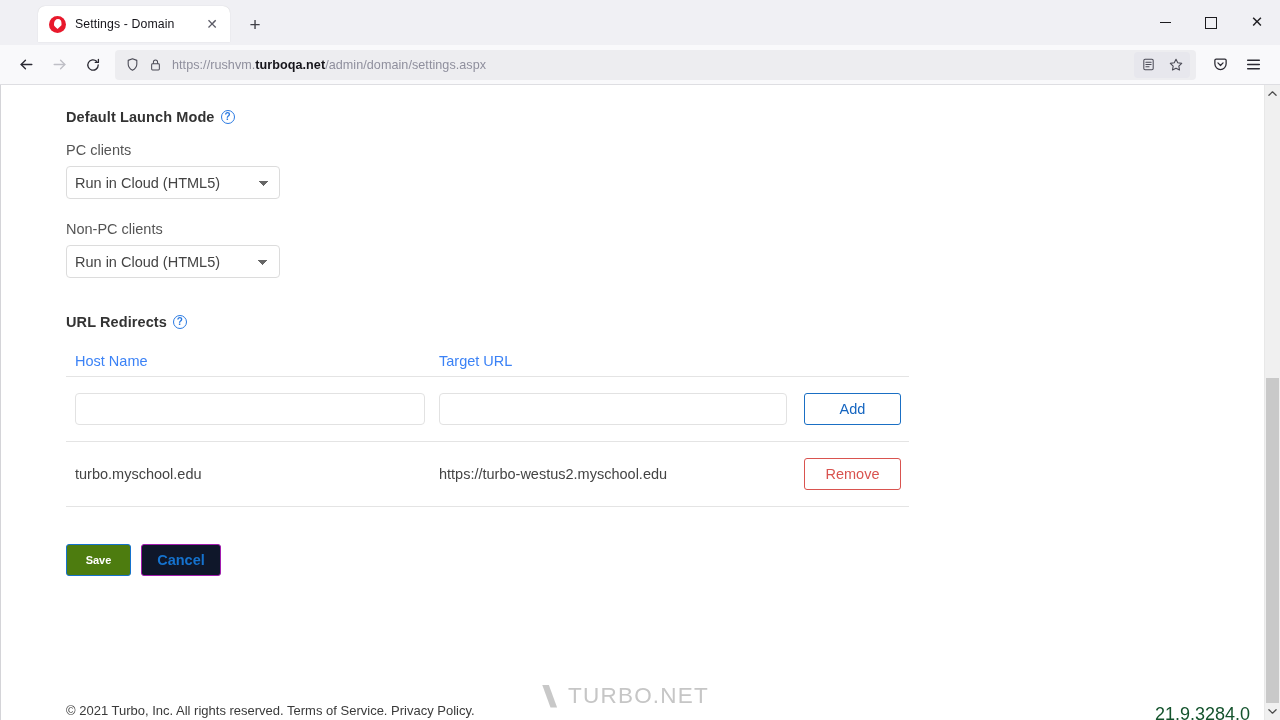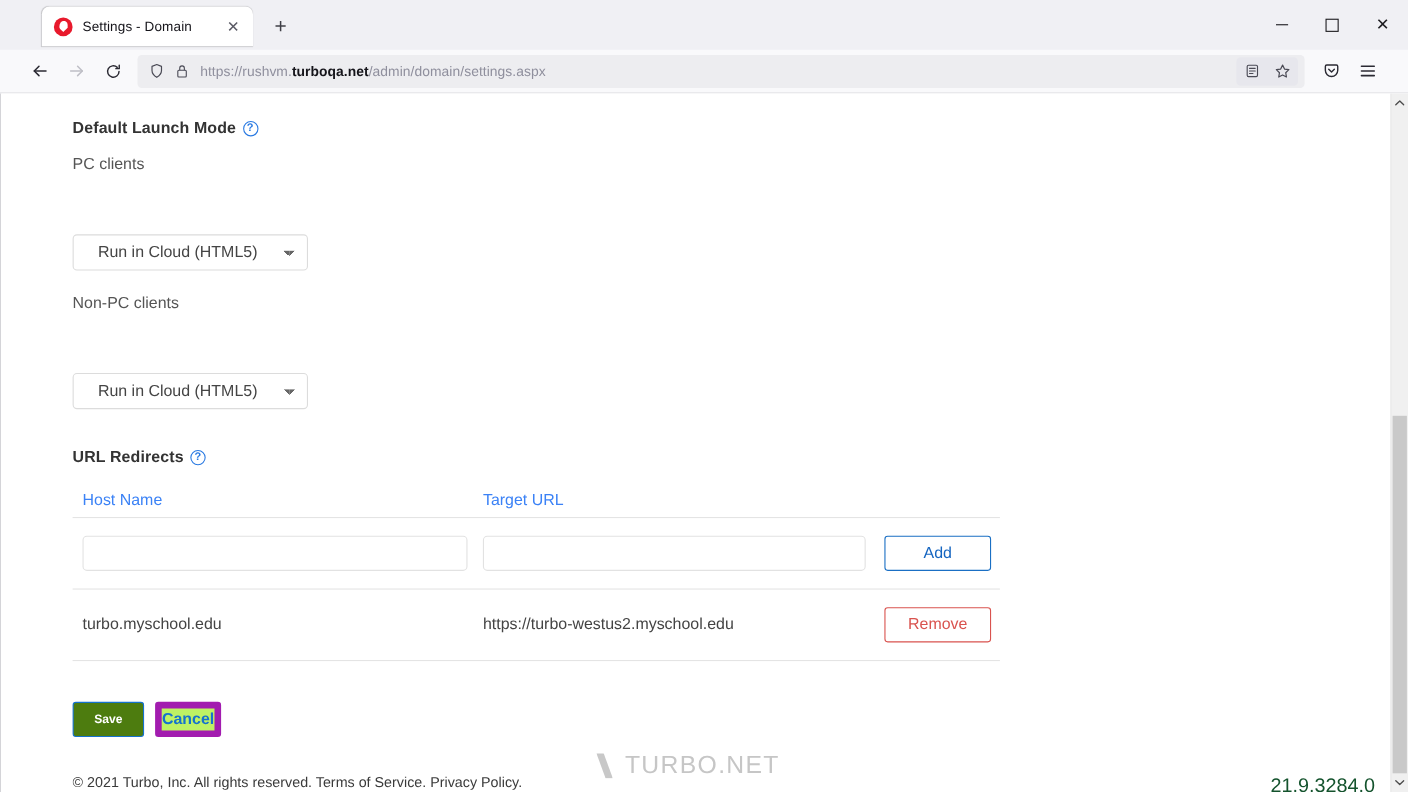--- a/index.html
+++ b/index.html
@@ -94,21 +94,21 @@
   .wc-min::before { content: ""; display:block; width: 11px; height: 1px; background: #1c1b1f; }
   .wc-max::before { content: ""; display:block; width: 10px; height: 10px; border: 1px solid #1c1b1f; }
   .wc-close { font-size: 15px; line-height: 1; font-family: "DejaVu Sans", sans-serif; }
 
   #nav-bar {
     height: 40px;
     background: #f9f9fb;
     border-bottom: 1px solid #dedee2;
     display: flex;
     align-items: center;
-    padding: 0 20px;
+    padding: 0 10px;
     flex: 0 0 auto;
   }
   .nav-icon-btn {
     width: 33px; height: 30px;
     display: flex; align-items: center; justify-content: center;
     border-radius: 4px;
     color: #2b2a33;
     flex: 0 0 auto;
   }
   .nav-icon-btn.disabled { color: #bfbfc6; }
@@ -206,34 +206,33 @@
   }
   select.launch-select {
     width: 214px;
     height: 33px;
     border: 1px solid #dcdcdc;
     border-radius: 4px;
     background: #ffffff;
     font-size: 14.5px;
     font-family: "Liberation Sans", sans-serif;
     color: #444444;
-    padding: 0 22px;
+    padding: 0 8px;
     outline: none;
     -webkit-appearance: none;
     -moz-appearance: none;
     appearance: none;
     background-image:
       linear-gradient(45deg, transparent 50%, #666 50%),
       linear-gradient(135deg, #666 50%, transparent 50%);
     background-position:
       calc(100% - 16px) 14px,
       calc(100% - 11px) 14px;
     background-size: 5px 5px, 5px 5px;
     background-repeat: no-repeat;
-    margin-top: 47px;
   }
 
   
   #redirects-section { margin-top: 36px; }
   #redirects-table {
     width: 843px;
     margin-top: 16px;
   }
   .tbl-row {
     display: flex;
@@ -311,23 +310,23 @@
     border: 1px solid #1572ce;
     border-radius: 3px;
     color: #ffffff;
     font-size: 11px;
     font-weight: 700;
     font-family: "Liberation Sans", sans-serif;
     display: flex; align-items: center; justify-content: center;
     cursor: pointer;
   }
   #btn-cancel {
-    width: 60px; height: 32px;
-    background: #bef264;
-    border: 6px solid #a21caf;
+    width: 80px; height: 32px;
+    background: #0f172a;
+    border: 1px solid #a21caf;
     border-radius: 3px;
     color: #1572ce;
     font-size: 14.5px;
     font-weight: 700;
     font-family: "Liberation Sans", sans-serif;
     display: flex; align-items: center; justify-content: center;
     cursor: pointer;
   }
 
   

